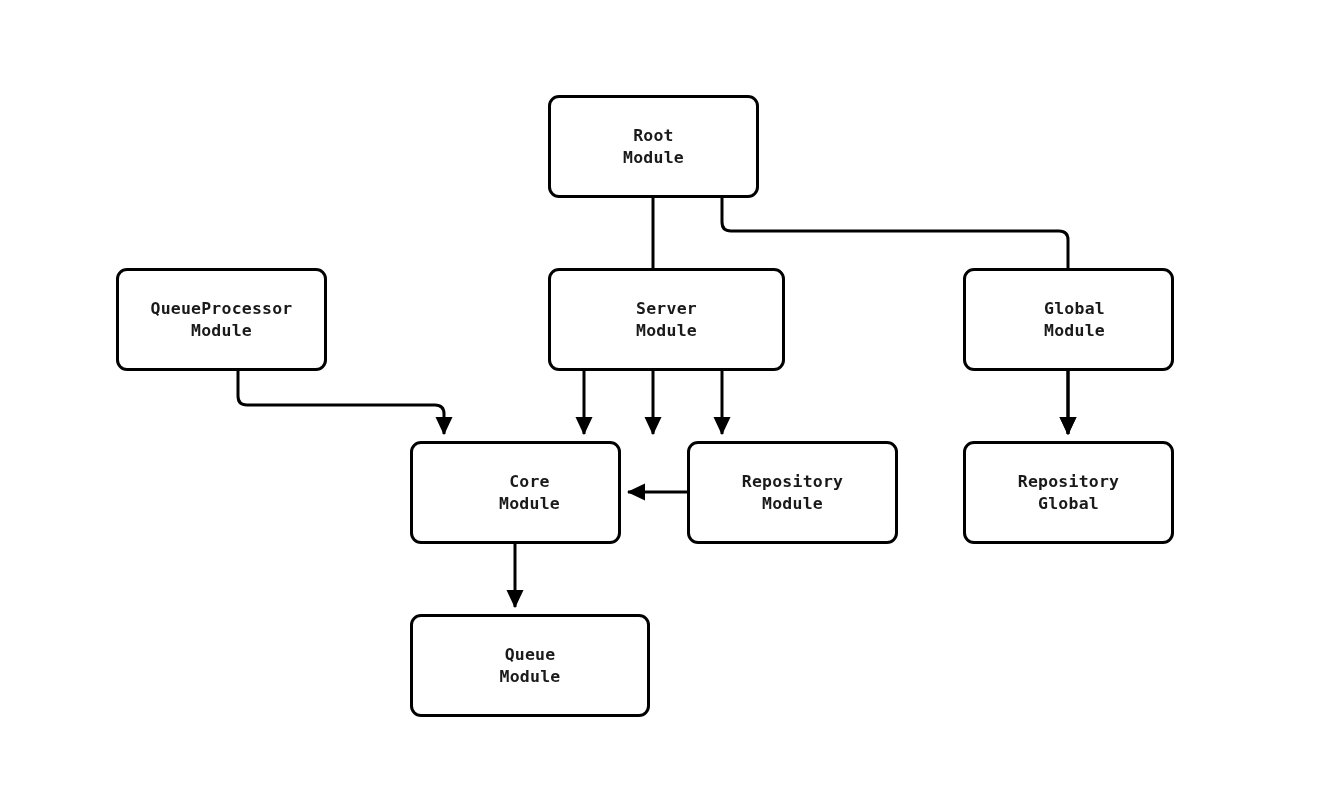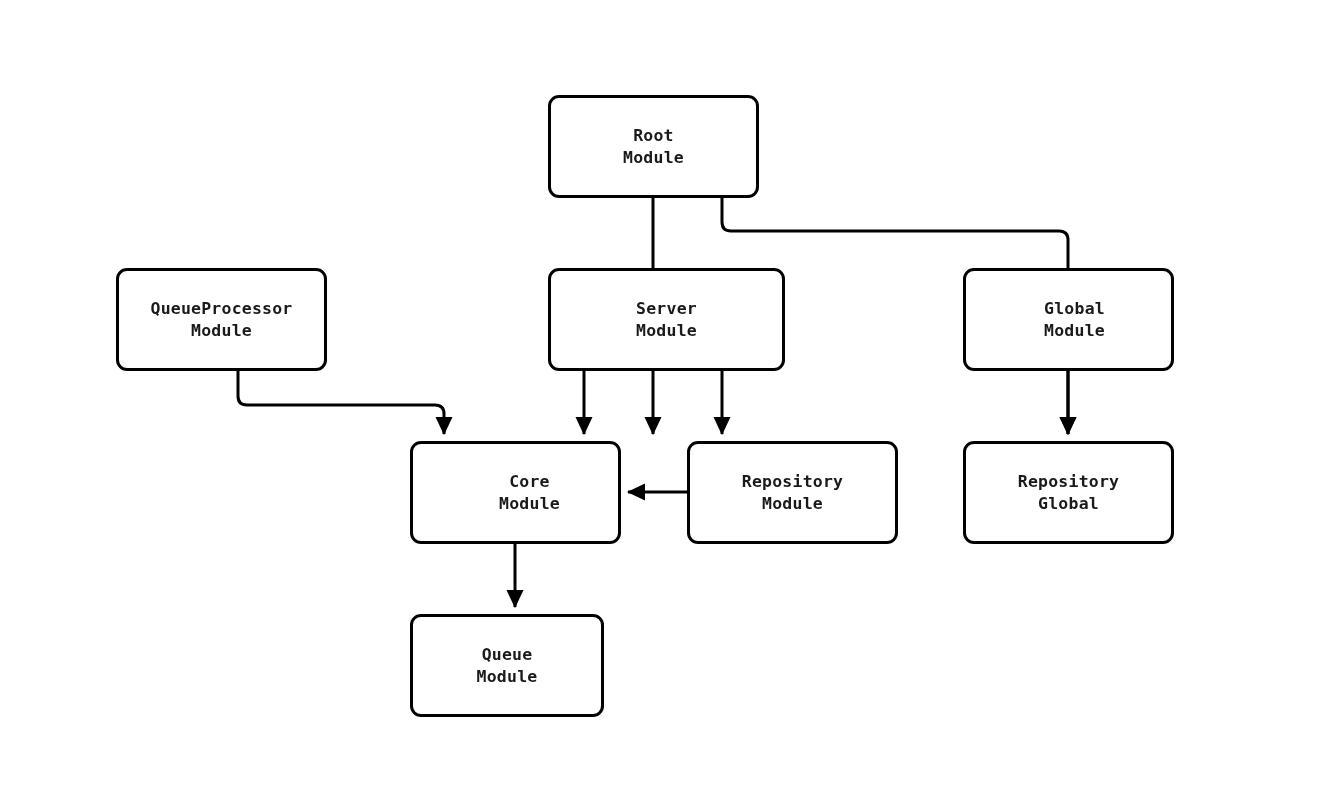--- a/index.html
+++ b/index.html
@@ -108,18 +108,18 @@
   <div class="node" style="left:687px; top:441px; width:211px; height:103px;">
     <div class="node-label">Repository
 Module</div>
   </div>
 
   <div class="node" style="left:963px; top:441px; width:211px; height:103px;">
     <div class="node-label">Repository
 Global</div>
   </div>
 
-  <div class="node" style="left:410px; top:614px; width:194px; height:103px;">
+  <div class="node" style="left:410px; top:614px; width:240px; height:103px;">
     <div class="node-label">Queue
 Module</div>
   </div>
 
 </div>
 
 </body></html>

